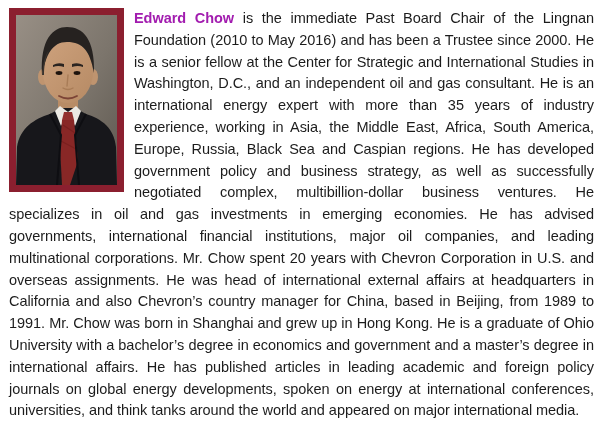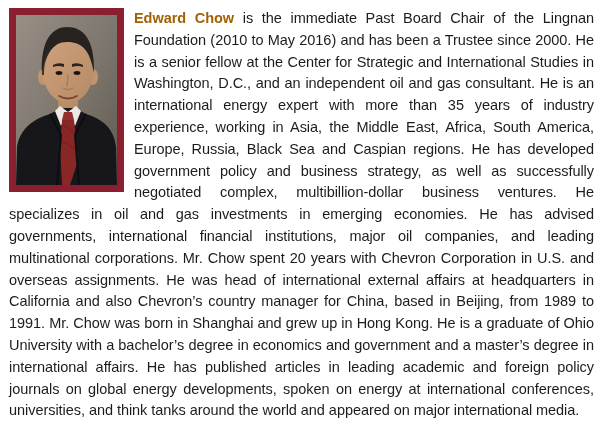--- a/index.html
+++ b/index.html
@@ -30,21 +30,21 @@
   .bio-text {
     margin: 0;
     font-size: 14.5px;
     line-height: 21.8px;
     color: #1c1c1c;
     text-align: justify;
     letter-spacing: -0.05px;
   }
   .person-name {
     font-weight: bold;
-    color: #a16207;
+    color: #a21caf;
   }
 </style>
 </head>
 <body>
 
 <div class="page">
 
   <div class="photo-frame">
     <svg width="101" height="170" viewBox="0 0 101 170" xmlns="http://www.w3.org/2000/svg">
       <defs>

